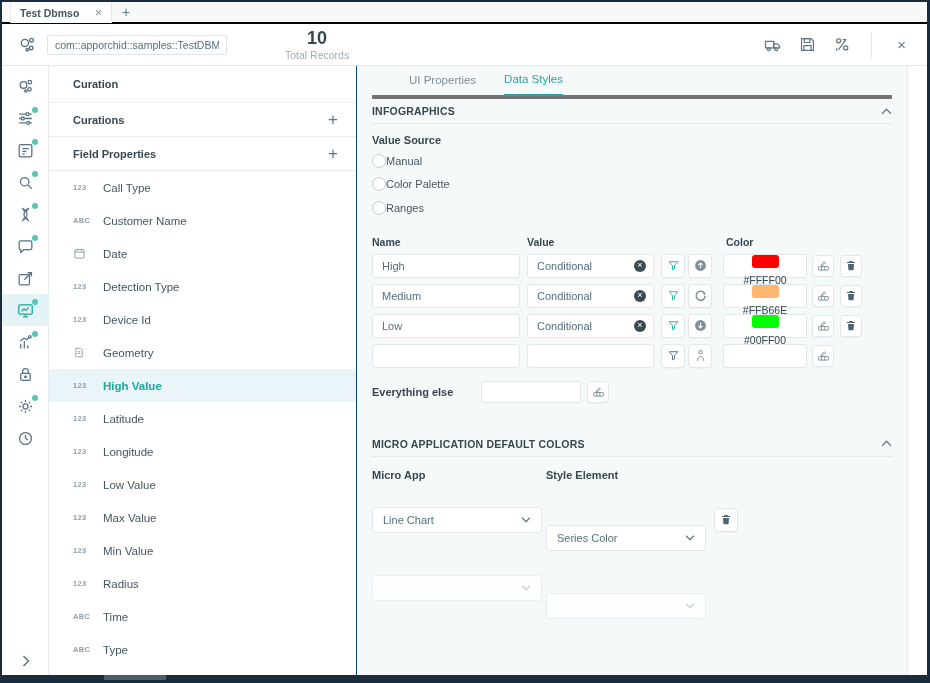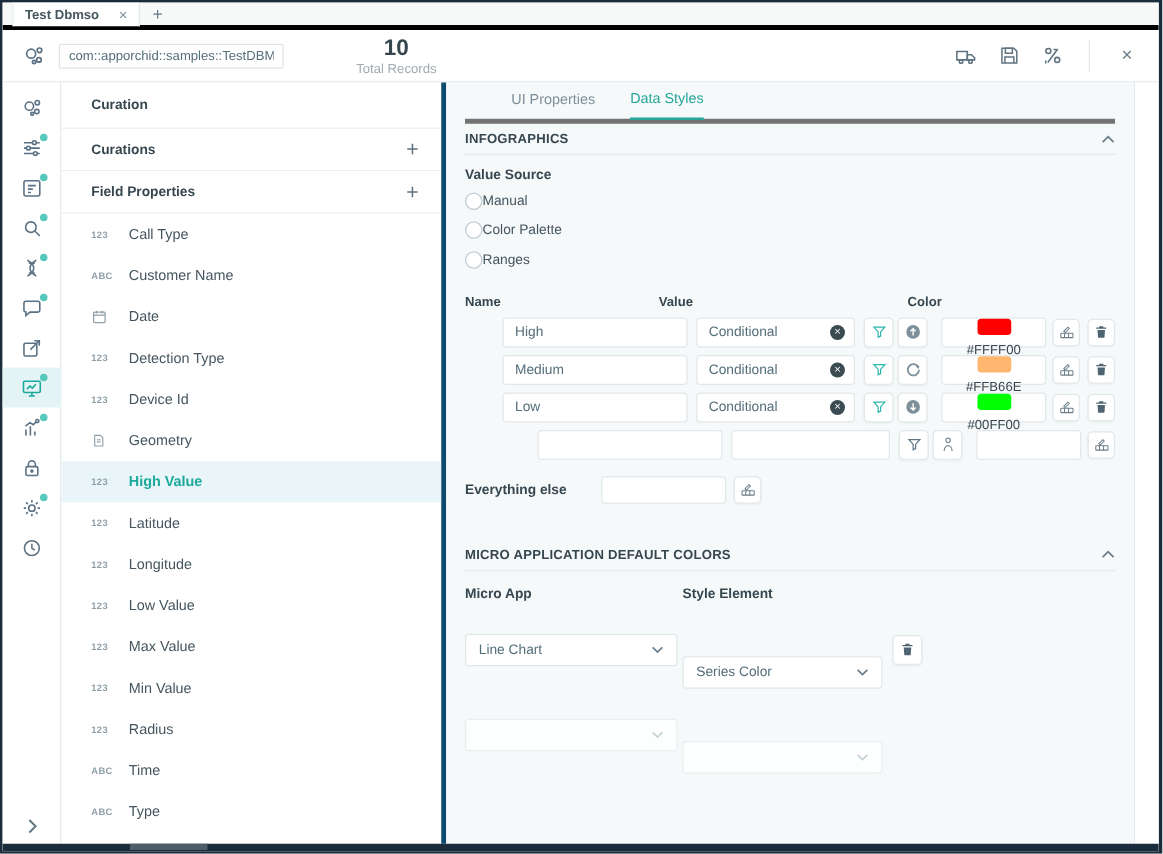--- a/index.html
+++ b/index.html
@@ -1,21 +1,21 @@
 <!DOCTYPE html>
 <html><head>
 <meta charset="utf-8">
 <style>
   * { margin:0; padding:0; box-sizing:border-box; }
   body { background:#ffffff; font-family:"Liberation Sans","DejaVu Sans",sans-serif; }
   .window{ position:relative; width:930px; height:683px; background:#fff;
     border:2px solid #1b2c3d; border-right-width:3px; display:flex; flex-direction:column; overflow:hidden;}
 
   
-  .tabbar{ height:22px; background:#f7f8f8; border-bottom:4px solid #000000; display:flex; align-items:stretch; flex:none;}
+  .tabbar{ height:22px; background:#f7f8f8; border-bottom:2px solid #000000; display:flex; align-items:stretch; flex:none;}
   .tab{ width:102px; background:#fff; border-left:1px solid #eceff0; border-right:1px solid #e4e7e9;
     margin-left:8px; margin-bottom:-1px; display:flex; align-items:center; padding:0 9px;}
   .tab-label{ font-size:10.5px; font-weight:700; color:#45565f; white-space:nowrap;}
   .tab-close{ margin-left:auto; font-size:12px; color:#7d8f99; cursor:pointer; line-height:1;}
   .newtab{ width:28px; display:flex; align-items:center; justify-content:center; font-size:14px; color:#607d8b;}
 
   
   .toolbar{ height:42px; border-bottom:1px solid #e4e7e9; display:flex; align-items:center; padding:0 15px; flex:none; background:#fff;}
   .dataset-input{ width:180px; height:20px; margin-left:10px; border:1px solid #dfe4e7; border-radius:2px;
     font-family:inherit; font-size:10.5px; color:#546e7a; padding:0 7px; outline:none;}
@@ -30,21 +30,21 @@
   
   .main{ flex:1; display:flex; min-height:0;}
   .iconbar{ width:47px; border-right:1px solid #e8ebed; display:flex; flex-direction:column; align-items:center;
     padding-top:4px; position:relative; flex:none; background:#fff;}
   .ic{ width:47px; height:32px; display:flex; align-items:center; justify-content:center; position:relative; cursor:pointer;}
   .ic.active{ background:#e4f3f5;}
   .badge{ position:absolute; top:5px; right:11px; width:6px; height:6px; border-radius:50%; background:#56c7bb;}
   .expander{ position:absolute; bottom:8px; left:0; width:47px; display:flex; justify-content:center; cursor:pointer;}
 
   
-  .fieldpanel{ width:308px; border-right:4px solid #0c4a6e; background:#fff; flex:none; display:flex; flex-direction:column;}
+  .fieldpanel{ width:308px; border-right:1px solid #0c4a6e; background:#fff; flex:none; display:flex; flex-direction:column;}
   .fp-row{ display:flex; align-items:center; padding:0 18px 0 24px; border-bottom:1px solid #eceff1; flex:none;}
   .fp-row.h1{ height:37px;}
   .fp-row.h2{ height:34px;gap:44px;}
   .fp-title{ font-size:11px; font-weight:700; color:#37474f;}
   .fp-plus{ margin-left:auto; font-size:17px; font-weight:300; color:#5f7380; cursor:pointer; line-height:1;}
   .fp-list{ flex:1; overflow:hidden;}
   .field{ height:33px; display:flex; align-items:center; padding-left:24px; cursor:pointer;}
   .fbadge{ width:30px; font-size:7.5px; font-weight:700; color:#8f9fa8; letter-spacing:.3px; flex:none; display:flex; align-items:center;}
   .flabel{ font-size:11.5px; color:#45565f; font-weight:400;}
   .field.selected{ background:#e9f5f8;}
@@ -62,21 +62,21 @@
   .radio-row{ display:flex; align-items:center; height:23.5px; cursor:pointer;}
   .radio-row.first{ margin-top:3px;}
   .rc{ width:14px; height:14px; border:1.5px solid #c3ccd2; border-radius:50%; background:#fff; position:relative; flex:none;}
   .rc.sel{ border-color:#26a69a;}
   .rc.sel::after{ content:""; position:absolute; inset:2.5px; background:#26a69a; border-radius:50%;}
   .radio-label{ font-size:11px; color:#45565f;}
 
   .grid-head{ display:flex; margin-top:16px; font-size:10.5px; font-weight:700; color:#37474f;}
   .gh-name{ width:155px;} .gh-value{ width:199px;}
 
-  .rrow{ display:flex; align-items:center; margin-top:6px;justify-content:flex-end;}
+  .rrow{ display:flex; align-items:center; margin-top:6px;}
   .txt{ height:24px; background:#fff; border:1px solid #e2e7ea; border-radius:3px;
     font-family:inherit; font-size:11px; color:#546e7a; padding:0 9px; outline:none;}
   .in-name{ width:148px; margin-right:7px;}
   .valuebox{ width:127px; height:24px; background:#fff; border:1px solid #e2e7ea; border-radius:3px;
     display:flex; align-items:center; padding:0 7px 0 9px; margin-right:7px;}
   .valuebox .vtext{ font-size:11px; color:#546e7a; flex:1;}
   .clearchip{ width:12px; height:12px; border-radius:50%; background:#3c4a52; color:#fff; font-size:9px;
     display:flex; align-items:center; justify-content:center; line-height:1; cursor:pointer; flex:none;}
   .sq-btn{ width:24px; height:24px; background:#fff; border:1px solid #e2e7ea; border-radius:4px;
     display:flex; align-items:center; justify-content:center; cursor:pointer; box-shadow:0 1px 1px rgba(0,0,0,.03); flex:none;}

